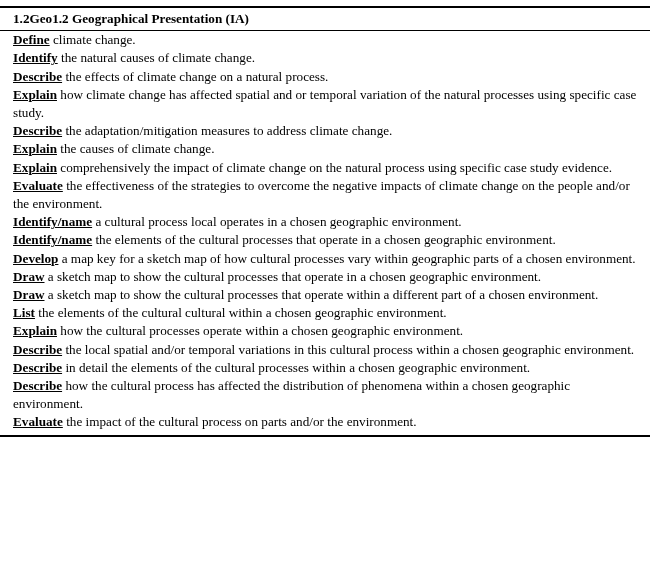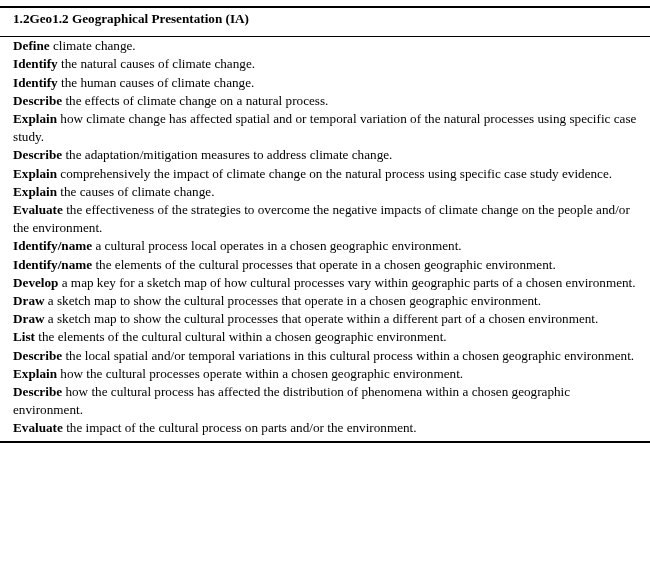--- a/index.html
+++ b/index.html
@@ -18,50 +18,50 @@
     border-bottom: 2px solid #000;
     padding: 1px 8px 3px 13px;
   }
   .section-title {
     font-weight: 700;
     font-size: 13.2px;
     line-height: 18.2px;
   }
   .section-title.ruled {
     margin: 0 -8px 0 -13px;
-    padding: 1px 8px 8px 13px;
+    padding: 1px 8px 2px 13px;
     border-bottom: 1.2px solid #000;
   }
   .item {
     font-size: 13.2px;
     line-height: 18.2px;
   }
-  .verb { font-weight: 700; }
+  .verb { font-weight: 700; text-decoration: underline; }
 </style>
 </head>
 <body>
 
 <div class="page">
   <div class="doc">
     <div>
         <div class="section-title ruled">1.2Geo1.2 Geographical Presentation (IA)</div>
         <div class="item"><span class="verb">Define</span><span class="rest"> climate change.</span></div>
         <div class="item"><span class="verb">Identify</span><span class="rest"> the natural causes of climate change.</span></div>
-        <div class="item"><span class="verb">Identify</span><span class="rest"> the human causes of climate change.</span></div>
         <div class="item"><span class="verb">Describe</span><span class="rest"> the effects of climate change on a natural process.</span></div>
         <div class="item"><span class="verb">Explain</span><span class="rest"> how climate change has affected spatial and or temporal variation of the natural processes using specific case study.</span></div>
         <div class="item"><span class="verb">Describe</span><span class="rest"> the adaptation/mitigation measures to address climate change.</span></div>
+        <div class="item"><span class="verb">Explain</span><span class="rest"> the causes of climate change.</span></div>
         <div class="item"><span class="verb">Explain</span><span class="rest"> comprehensively the impact of climate change on the natural process using specific case study evidence.</span></div>
-        <div class="item"><span class="verb">Explain</span><span class="rest"> the causes of climate change.</span></div>
         <div class="item"><span class="verb">Evaluate</span><span class="rest"> the effectiveness of the strategies to overcome the negative impacts of climate change on the people and/or the environment.</span></div>
         <div class="item"><span class="verb">Identify/name</span><span class="rest"> a cultural process local operates in a chosen geographic environment.</span></div>
         <div class="item"><span class="verb">Identify/name</span><span class="rest"> the elements of the cultural processes that operate in a chosen geographic environment.</span></div>
         <div class="item"><span class="verb">Develop</span><span class="rest"> a map key for a sketch map of how cultural processes vary within geographic parts of a chosen environment.</span></div>
         <div class="item"><span class="verb">Draw</span><span class="rest"> a sketch map to show the cultural processes that operate in a chosen geographic environment.</span></div>
         <div class="item"><span class="verb">Draw</span><span class="rest"> a sketch map to show the cultural processes that operate within a different part of a chosen environment.</span></div>
         <div class="item"><span class="verb">List</span><span class="rest"> the elements of the cultural cultural within a chosen geographic environment.</span></div>
+        <div class="item"><span class="verb">Explain</span><span class="rest"> how the cultural processes operate within a chosen geographic environment.</span></div>
         <div class="item"><span class="verb">Describe</span><span class="rest"> the local spatial and/or temporal variations in this cultural process within a chosen geographic environment.</span></div>
-        <div class="item"><span class="verb">Explain</span><span class="rest"> how the cultural processes operate within a chosen geographic environment.</span></div>
+        <div class="item"><span class="verb">Describe</span><span class="rest"> in detail the elements of the cultural processes within a chosen geographic environment.</span></div>
         <div class="item"><span class="verb">Describe</span><span class="rest"> how the cultural process has affected the distribution of phenomena within a chosen geographic environment.</span></div>
         <div class="item"><span class="verb">Evaluate</span><span class="rest"> the impact of the cultural process on parts and/or the environment.</span></div>
       </div>
   </div>
 </div>
 
 </body></html>

